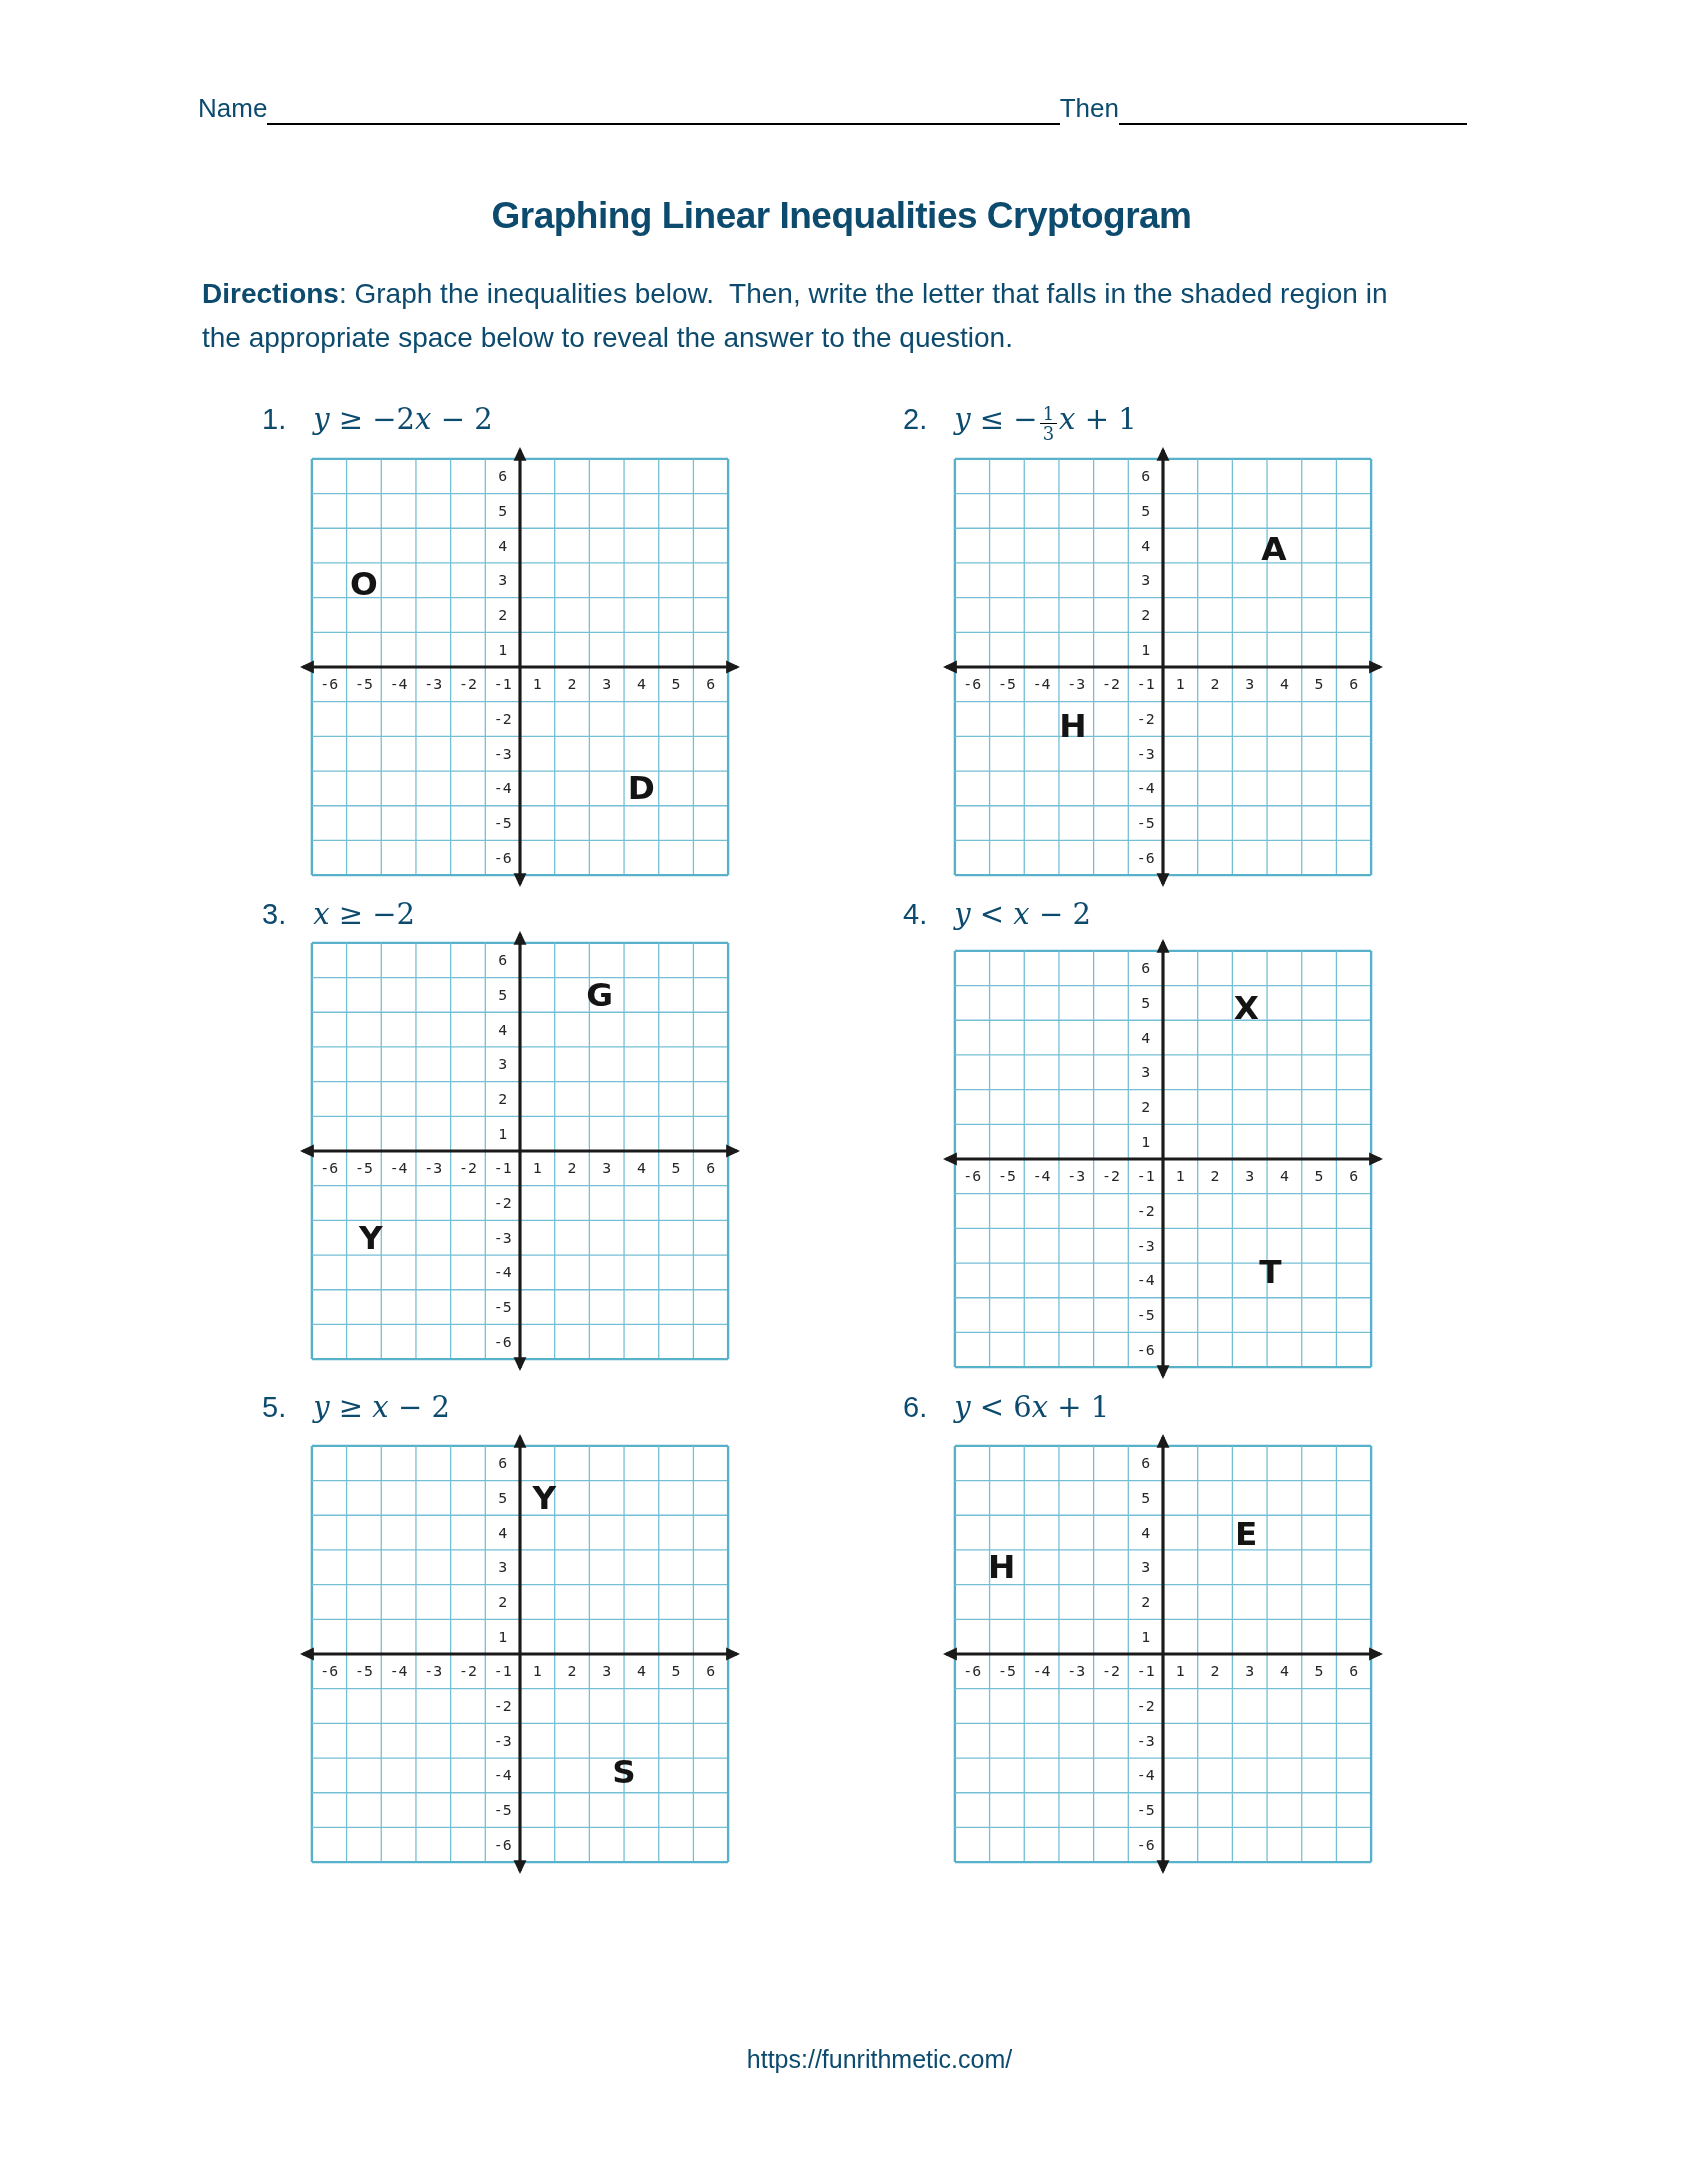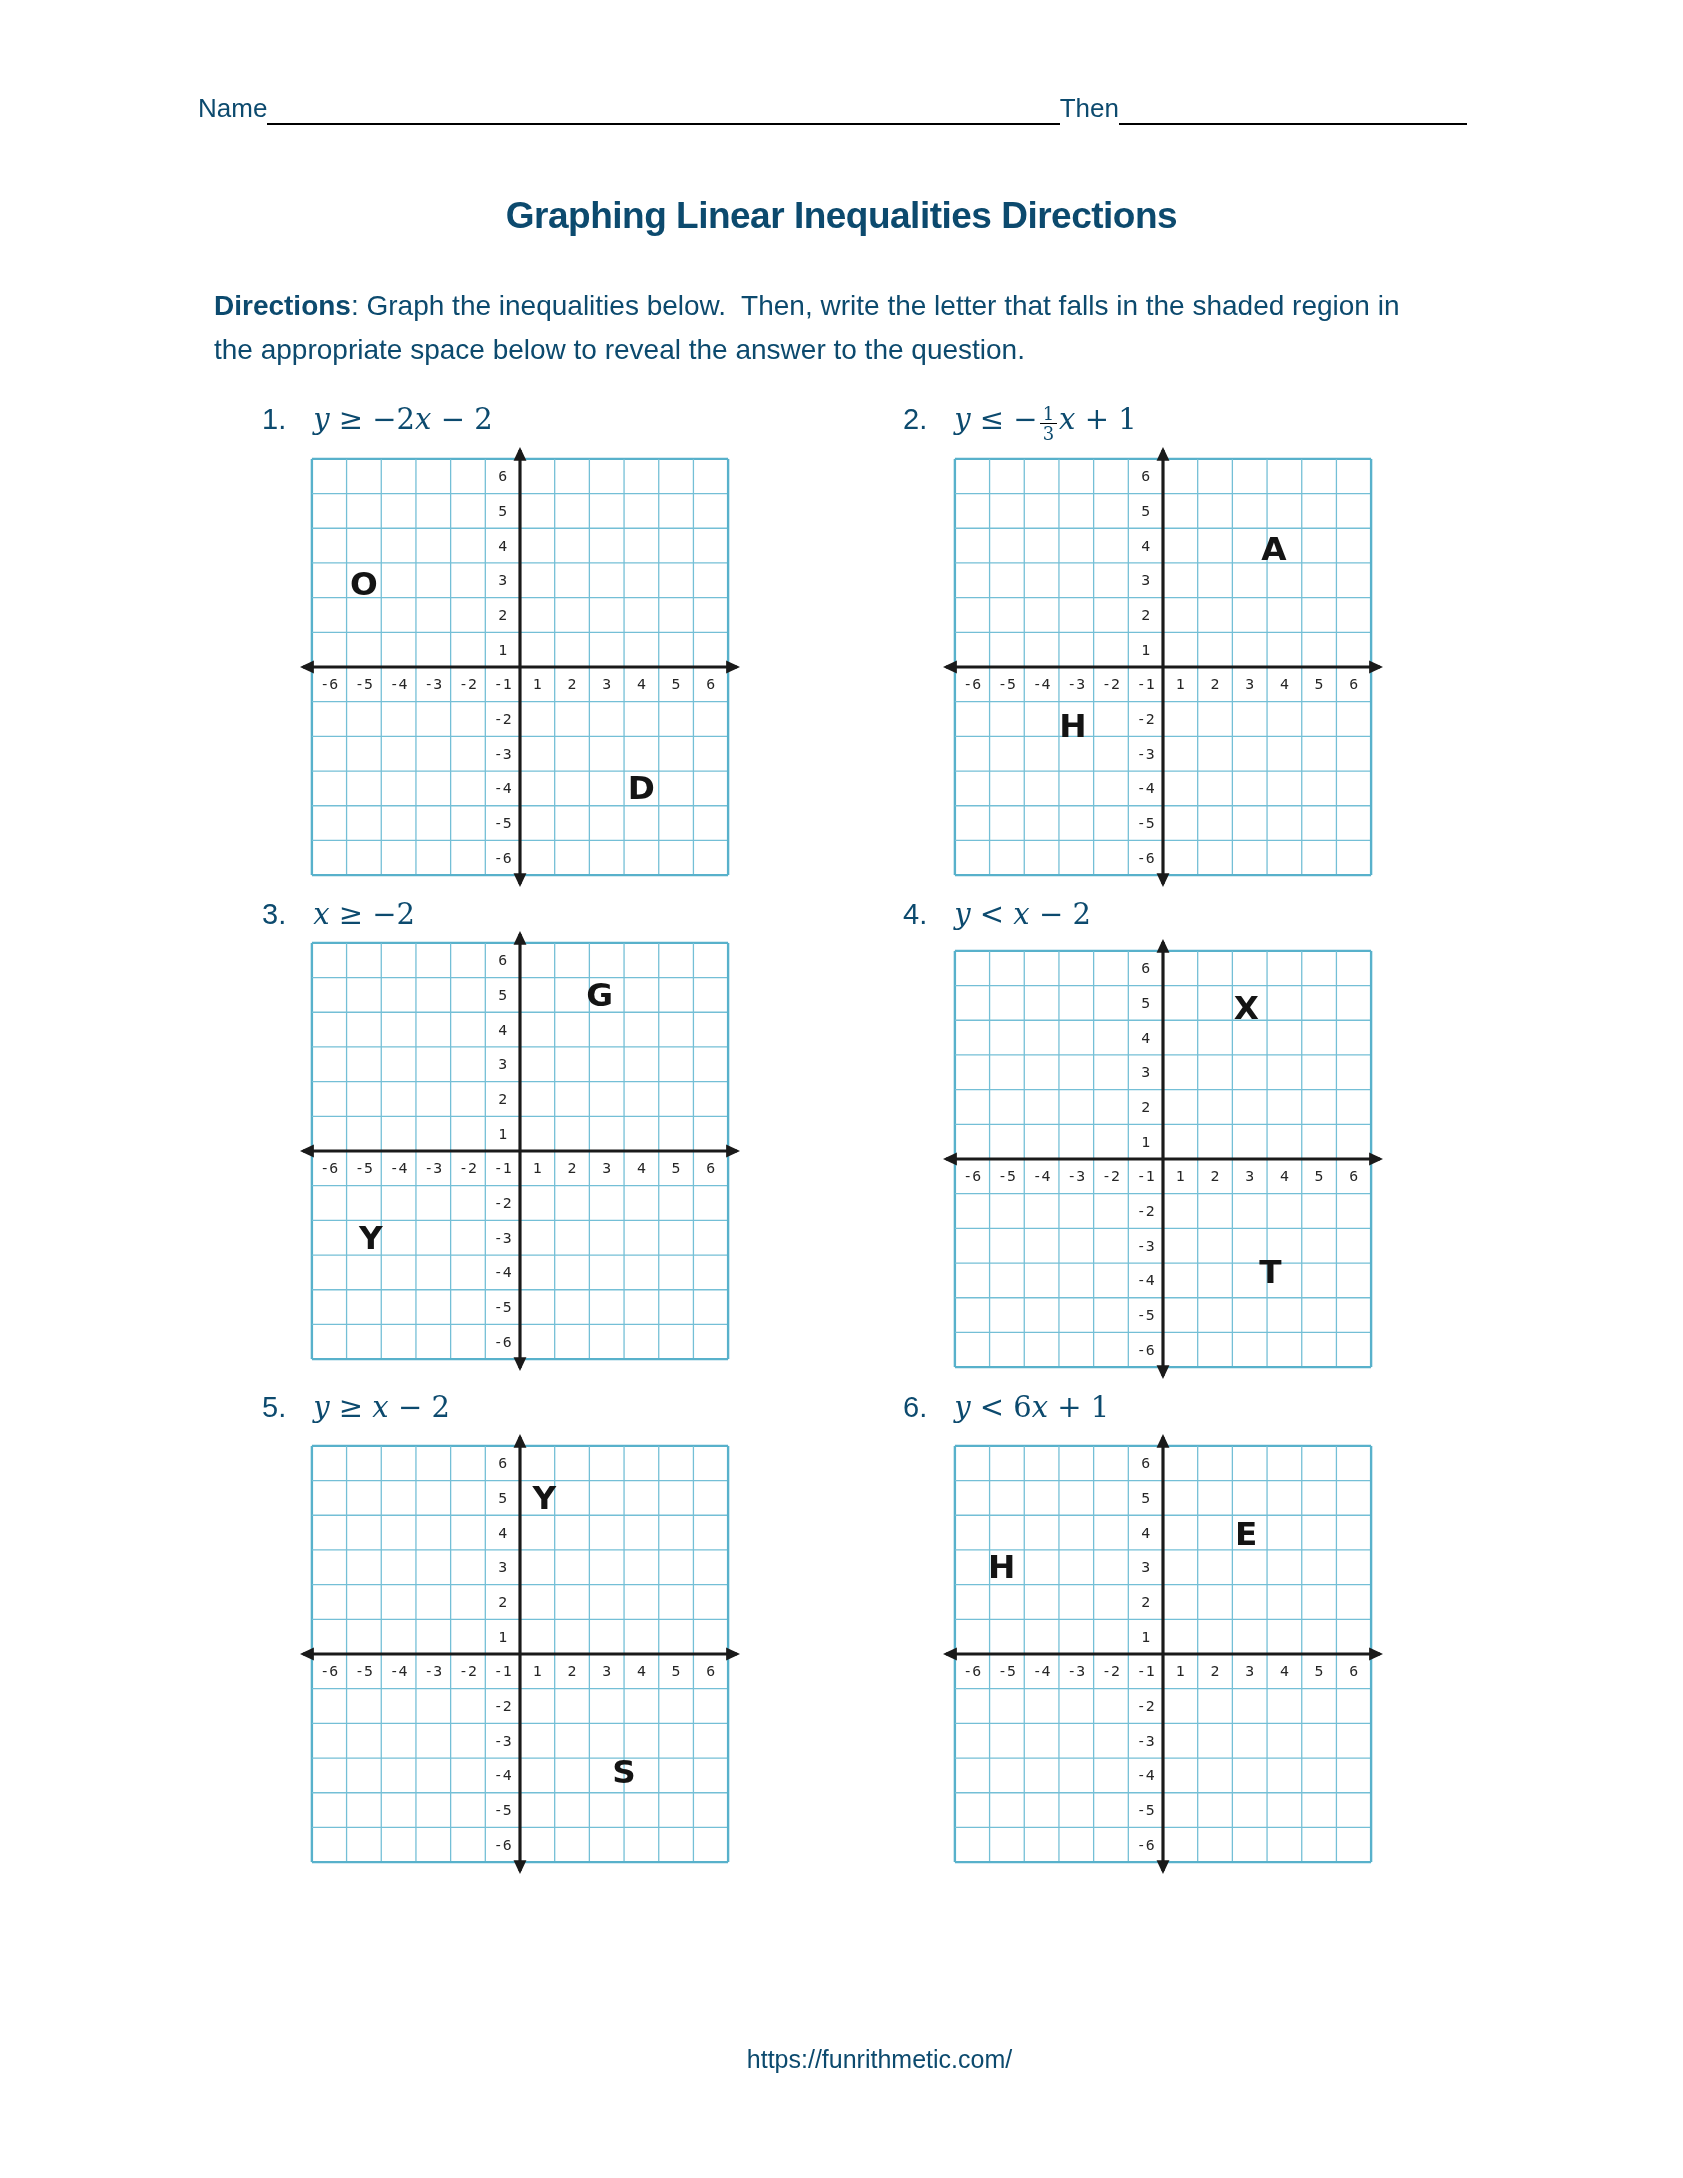--- a/index.html
+++ b/index.html
@@ -9,21 +9,21 @@
   }
   
   .header{position:absolute;top:93px;left:198px;width:1269px;display:flex;align-items:flex-end;font-size:26px;line-height:1.2;}
   .hlbl{padding-bottom:1px;}
   .wline{border-bottom:2.2px solid #000;height:6px;}
   .grow{flex:1;}
   .dateline{width:348px;}
   
   .title{position:absolute;top:195px;left:0;width:100%;text-align:center;font-size:37px;font-weight:bold;letter-spacing:-0.5px;margin:0;}
   
-  .directions{position:absolute;top:268px;left:198px;width:1223px;font-size:28px;line-height:44px;margin:16px;white-space:pre-wrap;}
+  .directions{position:absolute;top:268px;left:198px;width:1223px;font-size:28px;line-height:44px;margin:4px;white-space:pre-wrap;}
   .directions b{font-weight:bold;}
   
   .plabel{position:absolute;display:flex;align-items:baseline;font-size:29px;}
   .pnum{font-family:"Liberation Sans",sans-serif;}
   .peq{margin-left:27px;font-family:"DejaVu Serif",serif;white-space:pre;display:inline-flex;align-items:baseline;}
   .peq i{font-style:italic;}
   .frac{display:inline-flex;flex-direction:column;text-align:center;font-size:18px;line-height:1.08;align-self:center;transform:translateY(2px);margin:0 2px;}
   .fnum{padding:0 3px;}
   .fden{border-top:1.8px solid #000;padding:0 3px;}
   
@@ -36,21 +36,21 @@
 
 <div class="page">
 
   <div class="header">
     <span class="hlbl">Name</span>
     <span class="wline grow"></span>
     <span class="hlbl">Then</span>
     <span class="wline dateline"></span>
   </div>
 
-  <h1 class="title">Graphing Linear Inequalities Directions</h1>
+  <h1 class="title">Graphing Linear Inequalities Cryptogram</h1>
 
   <p class="directions"><b>Directions</b><span>: Graph the inequalities below.  Then, write the letter that falls in the shaded region in the appropriate space below to reveal the answer to the question.</span></p>
 
   <div id="problems">
       <div class="plabel" style="left: 262px; top: 402px;">
         <span class="pnum">1.</span>
         <span class="peq"><i class="var">y</i> ≥ −2<i class="var">x</i> − 2</span>
       </div>
       <svg width="440" height="440" class="pgraph" style="left: 300px; top: 447px;" viewBox="0 0 444 444">
         <line x1="12" y1="12" x2="12" y2="432" stroke="#58b1cb" stroke-width="2.4"></line>

